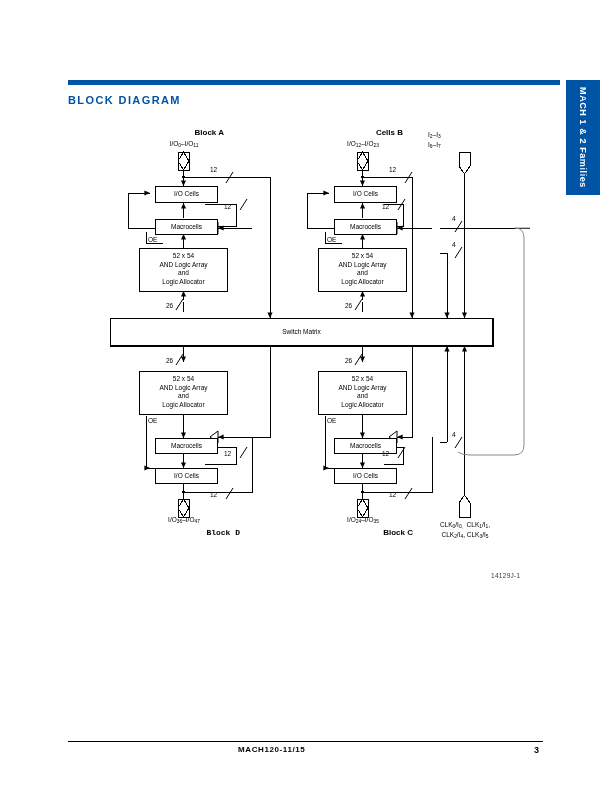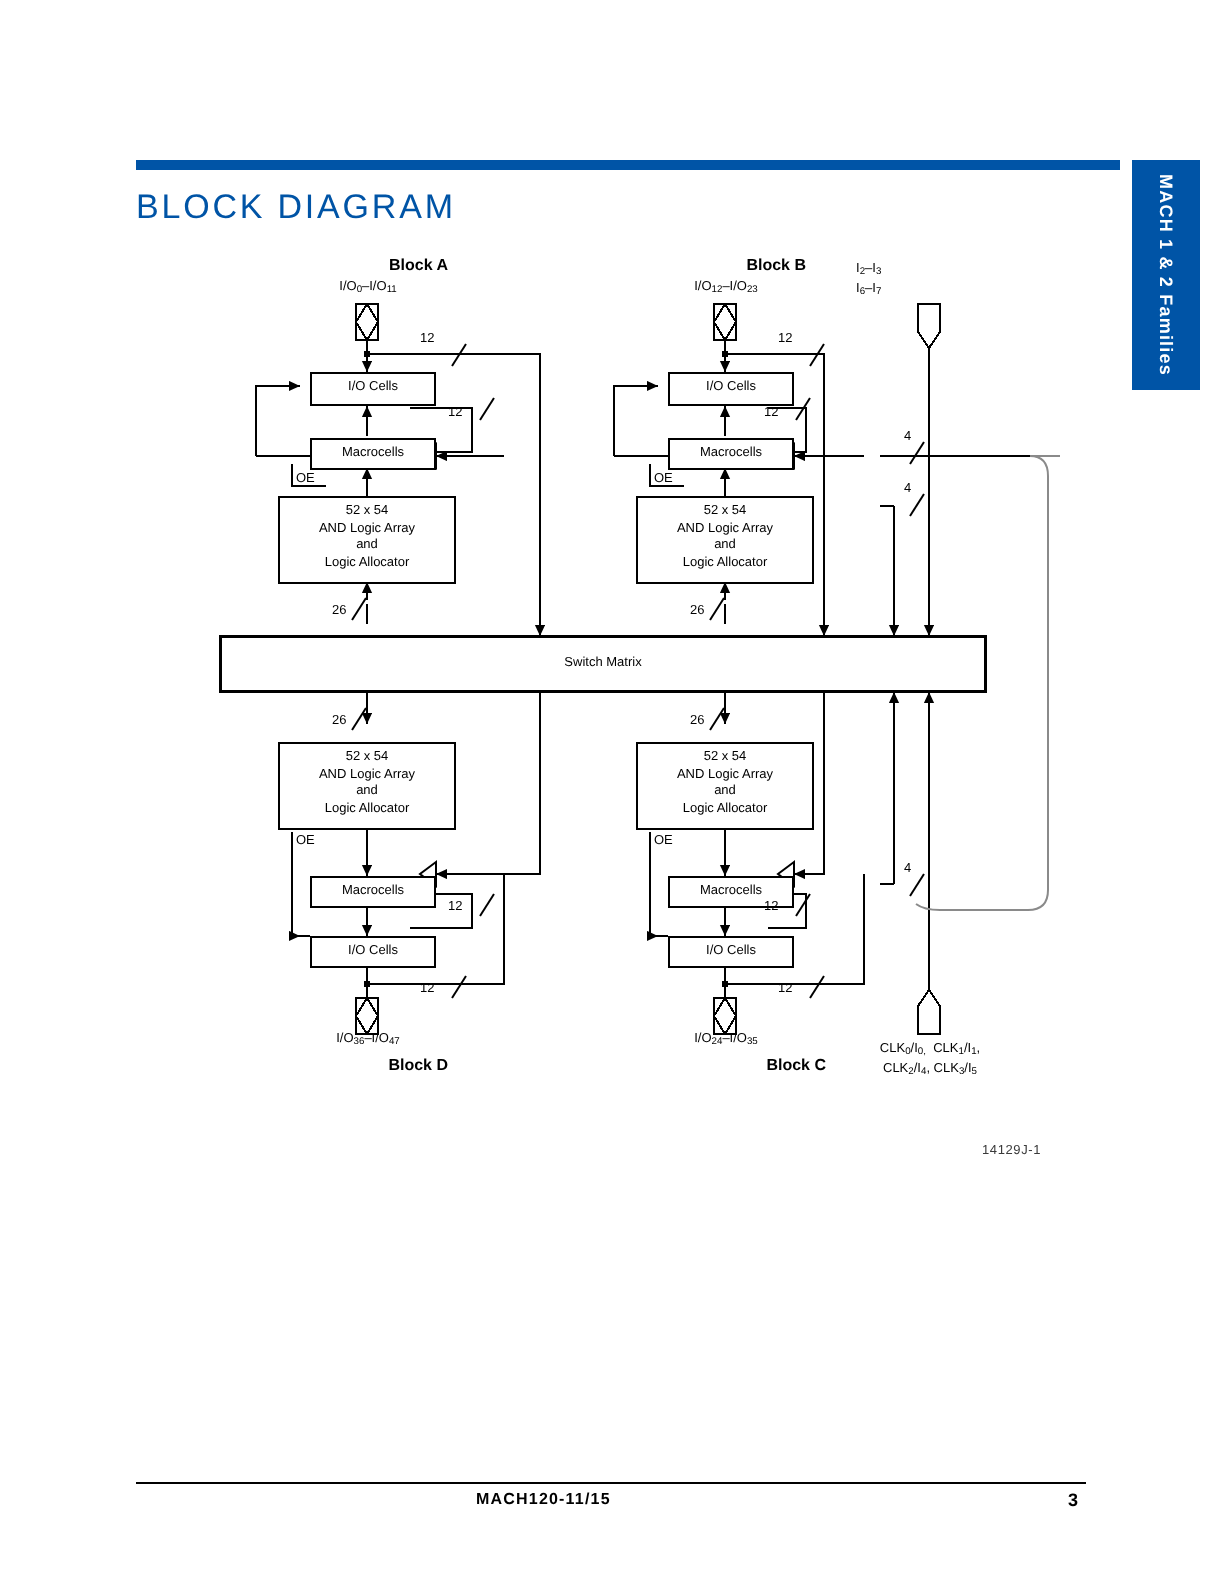--- a/index.html
+++ b/index.html
@@ -13,21 +13,21 @@
   }
   .page{position:absolute;left:0;top:0;width:612px;height:792px;}
 
   
   .hdr-rule{
     position:absolute;left:68px;top:80px;width:492px;height:5px;
     background:#0054a6;
   }
   .sect-title{
     position:absolute;left:68px;top:94px;
-    font-size:17px;font-weight:normal;color:#0054a6;
+    font-size:11px;font-weight:bold;color:#0054a6;
     letter-spacing:1.4px;
   }
   .side-tab{
     position:absolute;left:566px;top:80px;width:34px;height:115px;
     background:#0054a6;
   }
   .side-tab-label{
     position:absolute;left:566px;top:80px;width:115px;height:34px;
     transform:rotate(90deg);
     transform-origin:17px 17px;
@@ -218,31 +218,31 @@
       <path d="M218,431 L210,437 L218,443 z"></path>
       <path d="M397,431 L389,437 L397,443 z"></path>
     </g>
   </svg>
 
   <div class="blk-title" style="left:144px;top:128px;width:80px;">Block A</div>
   <div class="pinlbl" style="left:144px;top:140px;width:80px;">
     I/O<sub>0</sub>–I/O<sub>11</sub>
   </div>
 
-  <div class="blk-title" style="left:323px;top:128px;width:80px;">Block B</div>
+  <div class="blk-title" style="left:323px;top:128px;width:80px;">Cells B</div>
   <div class="pinlbl" style="left:323px;top:140px;width:80px;">
     I/O<sub>12</sub>–I/O<sub>23</sub>
   </div>
 
   <div class="blk-title" style="left:333px;top:528px;width:80px;">Block C</div>
   <div class="pinlbl" style="left:323px;top:516px;width:80px;">
     I/O<sub>24</sub>–I/O<sub>35</sub>
   </div>
 
-  <div class="blk-title" style="left:144px;top:528px;width:80px;">Block D</div>
+  <div class="blk-title" style="left:160px;top:528px;width:80px;font-family:Liberation Mono, monospace;">Block D</div>
   <div class="pinlbl" style="left:144px;top:516px;width:80px;">
     I/O<sub>36</sub>–I/O<sub>47</sub>
   </div>
 
   <div class="pinlbl" style="left:428px;top:131px;width:73px;text-align:left;">
     <span>I<sub>2</sub>–I<sub>3</sub></span><br>
     <span>I<sub>6</sub>–I<sub>7</sub></span>
   </div>
 
   <div class="pinlbl" style="left:405px;top:521px;width:120px;">

